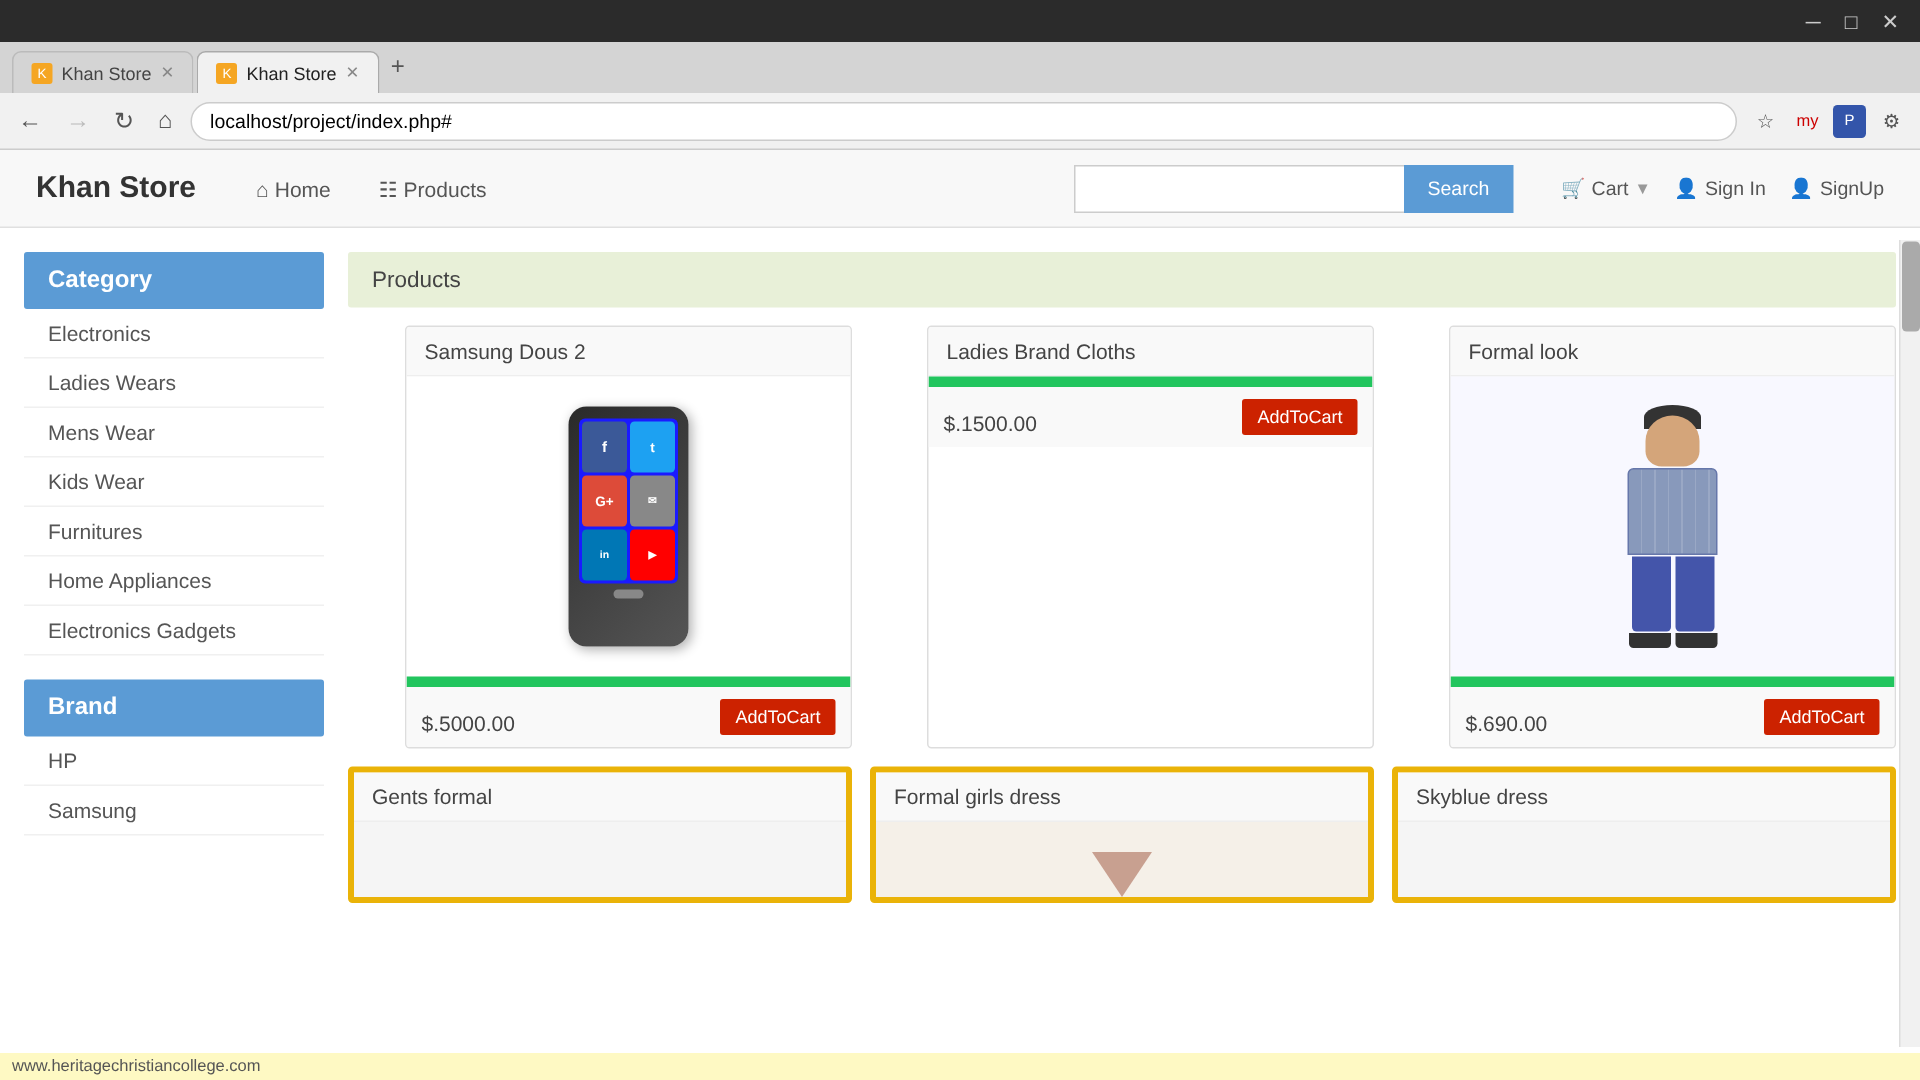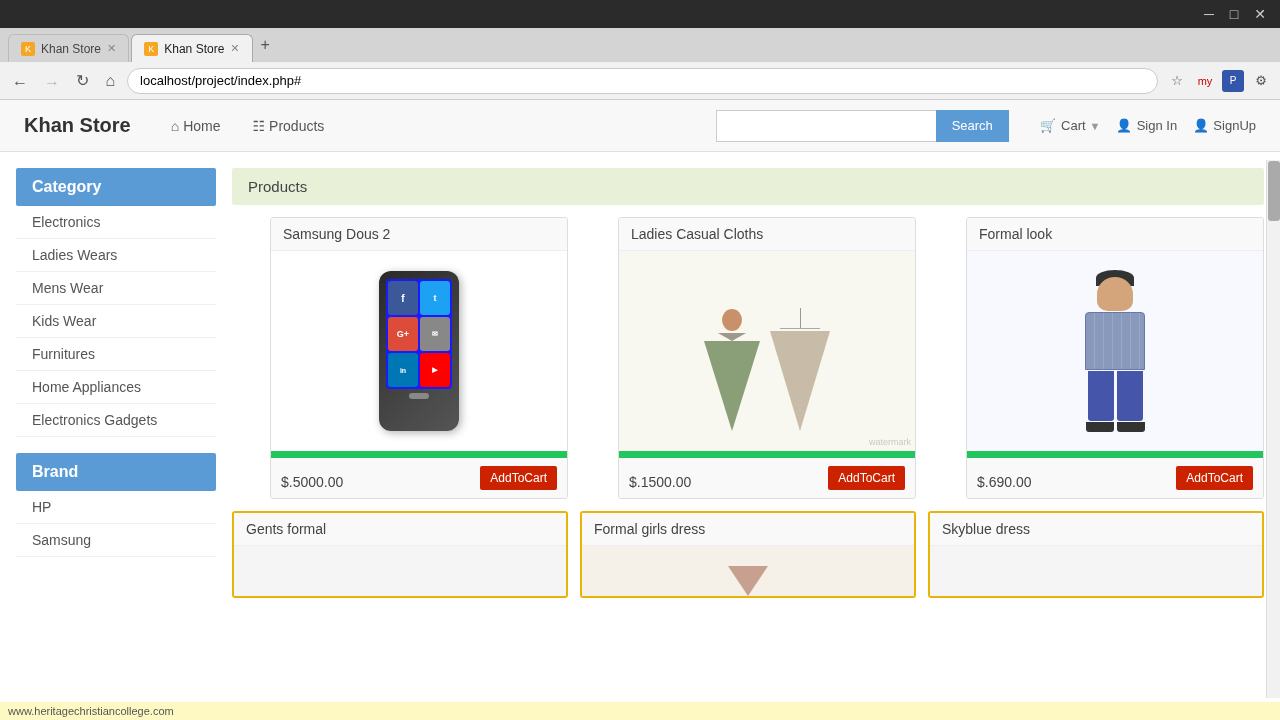--- a/index.html
+++ b/index.html
@@ -262,21 +262,21 @@
       color: #fff;
       border: none;
       padding: 5px 10px;
       font-size: 12px;
       cursor: pointer;
       border-radius: 2px;
     }
 
     
     .product-card-partial {
-      border: 2px solid #eab308;
+      border: 4px solid #eab308;
       border-radius: 3px;
       overflow: hidden;
     }
     .product-title-partial {
       padding: 8px 12px;
       font-size: 14px;
       color: #444;
       background: #f9f9f9;
       border-bottom: 1px solid #eee;
     }
@@ -416,39 +416,21 @@
             <div class="phone-btn"></div>
           </div>
         </div>
         <div class="product-footer">
           <span class="product-price">$.5000.00</span>
           <button class="add-to-cart-btn">AddToCart</button>
         </div>
       </div>
 
       <div class="product-card">
-        <div class="product-title">Ladies Casual Cloths</div>
-        <div class="product-image-area" style="position:relative; background:#f8f8f0;">
-
-          <div style="display:flex; align-items:flex-end; gap:10px; position:relative; height:180px; padding-bottom:10px;">
-
-            <div style="display:flex; flex-direction:column; align-items:center;">
-              <div style="width:20px; height:22px; background:#c9916a; border-radius:50%; margin-bottom:2px;"></div>
-              <div style="width:28px; height:0; border-left:14px solid transparent; border-right:14px solid transparent; border-top:8px solid #a09888;"></div>
-              <div style="width:0; height:0; border-left:28px solid transparent; border-right:28px solid transparent; border-top:90px solid #8a9e78;"></div>
-            </div>
-
-            <div style="display:flex; flex-direction:column; align-items:center; position:relative;">
-              <div style="width:1px; height:20px; background:#999;"></div>
-              <div style="width:40px; height:1px; background:#aaa; margin-bottom:2px;"></div>
-              <div style="width:0; height:0; border-left:30px solid transparent; border-right:30px solid transparent; border-top:100px solid #c8bca8;"></div>
-            </div>
-          </div>
-          <div class="watermark" style="bottom:4px; right:4px; font-size:9px; color:rgba(180,180,180,0.7);">watermark</div>
-        </div>
+        <div class="product-title">Ladies Brand Cloths</div>
         <div class="product-footer">
           <span class="product-price">$.1500.00</span>
           <button class="add-to-cart-btn">AddToCart</button>
         </div>
       </div>
 
       <div class="product-card">
         <div class="product-title">Formal look</div>
         <div class="product-image-area" style="background:#f8f8ff;">
 

